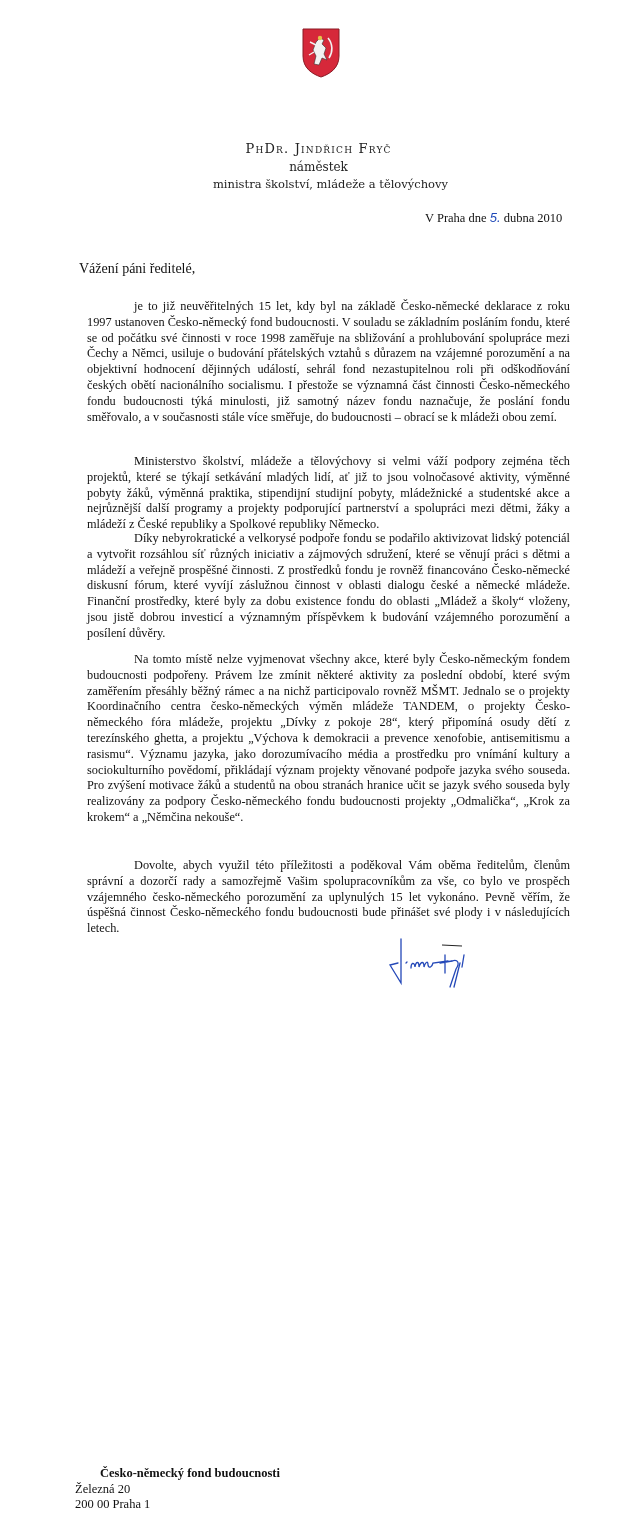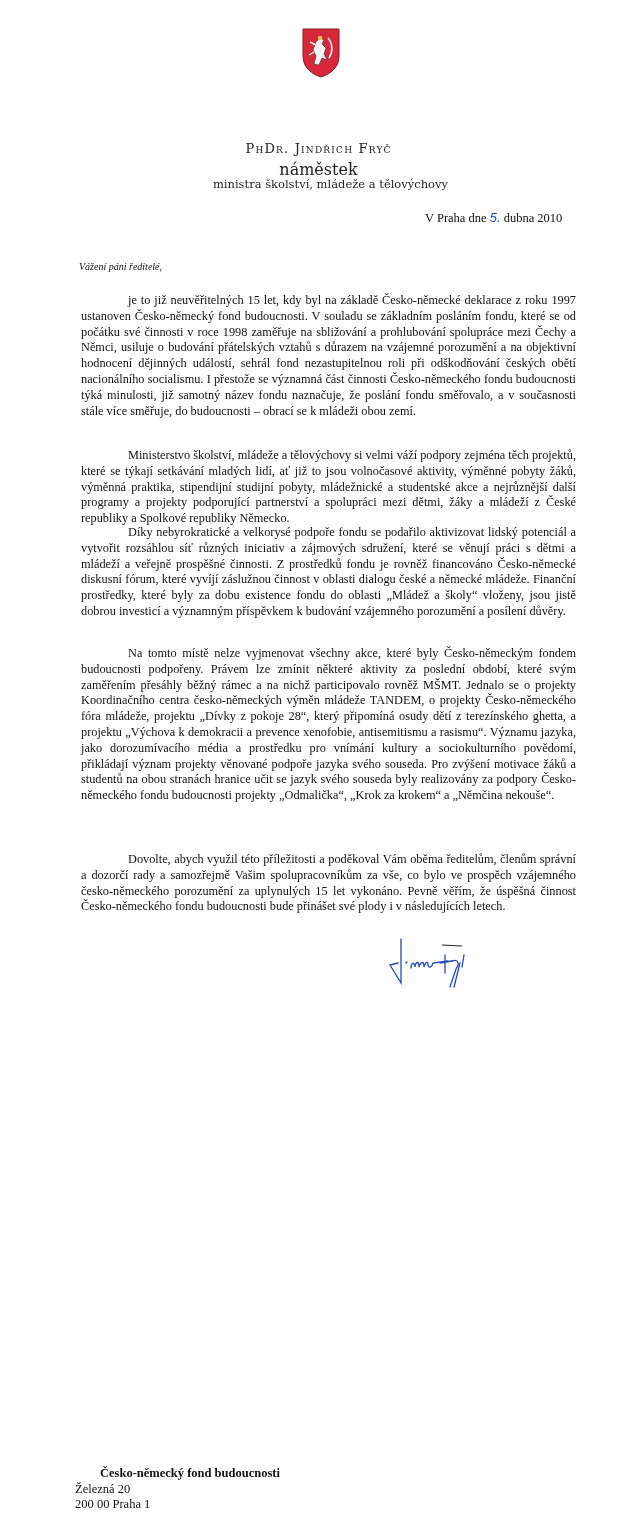--- a/index.html
+++ b/index.html
@@ -2,28 +2,28 @@
 <html><head>
 <meta charset="utf-8">
 <style>
   html, body { margin: 0; padding: 0; background: #ffffff; }
   body { width: 637px; height: 1536px; position: relative; overflow: hidden;
          font-family: "Liberation Serif", serif; color: #111; }
   .emblem { position: absolute; left: 302px; top: 28px; width: 38px; height: 50px; }
   .header { position: absolute; left: 0; width: 637px; text-align: center;
             font-family: "DejaVu Serif", serif; color: #222; }
   .h-name { top: 141px; font-size: 13px; font-weight: normal; letter-spacing: 1.2px; font-variant: small-caps; }
-  .h-role { top: 160px; font-size: 16px; text-align: center; }
+  .h-role { top: 160px; font-size: 12px; text-align: center; }
   .h-ministry { top: 177px; font-size: 11.5px; left: 12px; }
   .date { position: absolute; left: 425px; top: 210px; font-size: 12.5px; }
   .date .day { color: #1f49b8; font-style: italic; font-family: "Liberation Sans", sans-serif; font-size: 13px; }
-  .salutation { position: absolute; left: 79px; top: 261px; font-size: 10px; font-style: italic; }
+  .salutation { position: absolute; left: 79px; top: 261px; font-size: 14px; }
   .body { position: absolute; left: 79px; width: 499px; font-size: 12.3px; line-height: 15.8px;
           text-align: justify; }
-  .body p { margin: 2px; text-indent: 47px; }
+  .body p { margin: 8px; text-indent: 47px; }
   .sig { position: absolute; left: 388px; top: 933px; width: 100px; height: 60px; }
   .footer { position: absolute; left: 75px; top: 1466px; font-size: 12.5px; line-height: 15.5px; }
   .footer .org { font-weight: bold; margin-left: 25px; }
 </style>
 </head>
 <body>
 
 <div class="emblem">
   <svg width="38" height="50" viewBox="0 0 38 50">
     <path d="M1 1 H37 V28 C37 40 28 46 19 49 C10 46 1 40 1 28 Z" fill="#d6283a" stroke="#8a1a25" stroke-width="1"></path>

